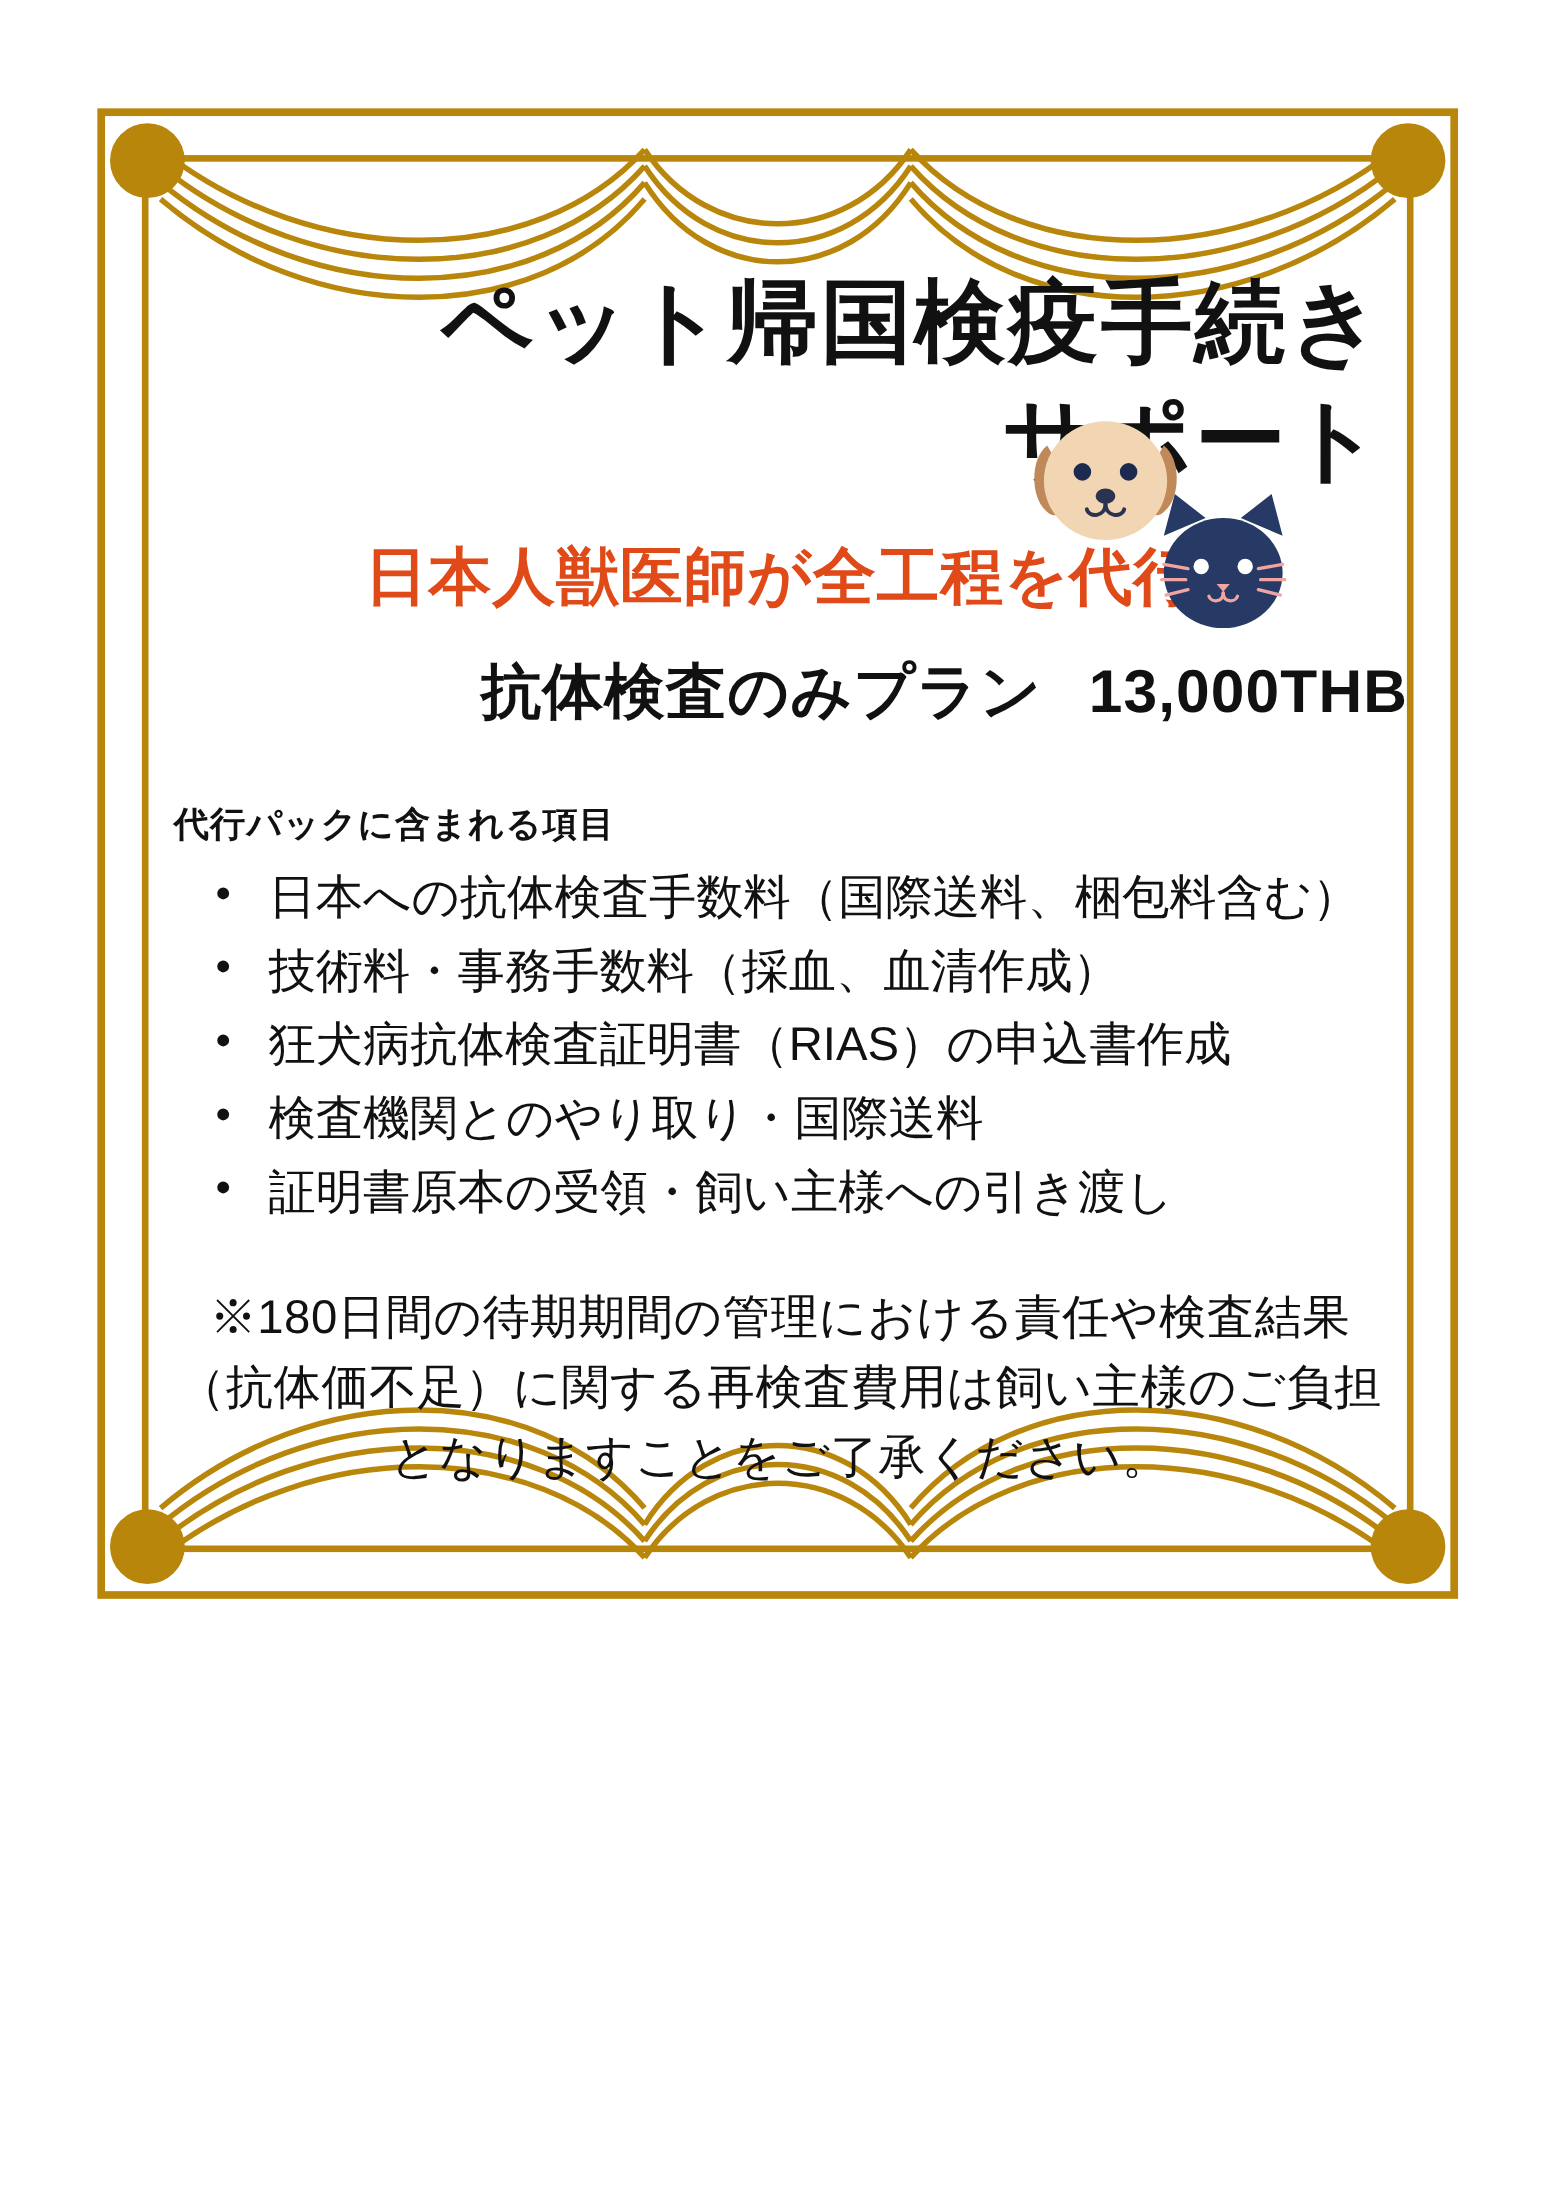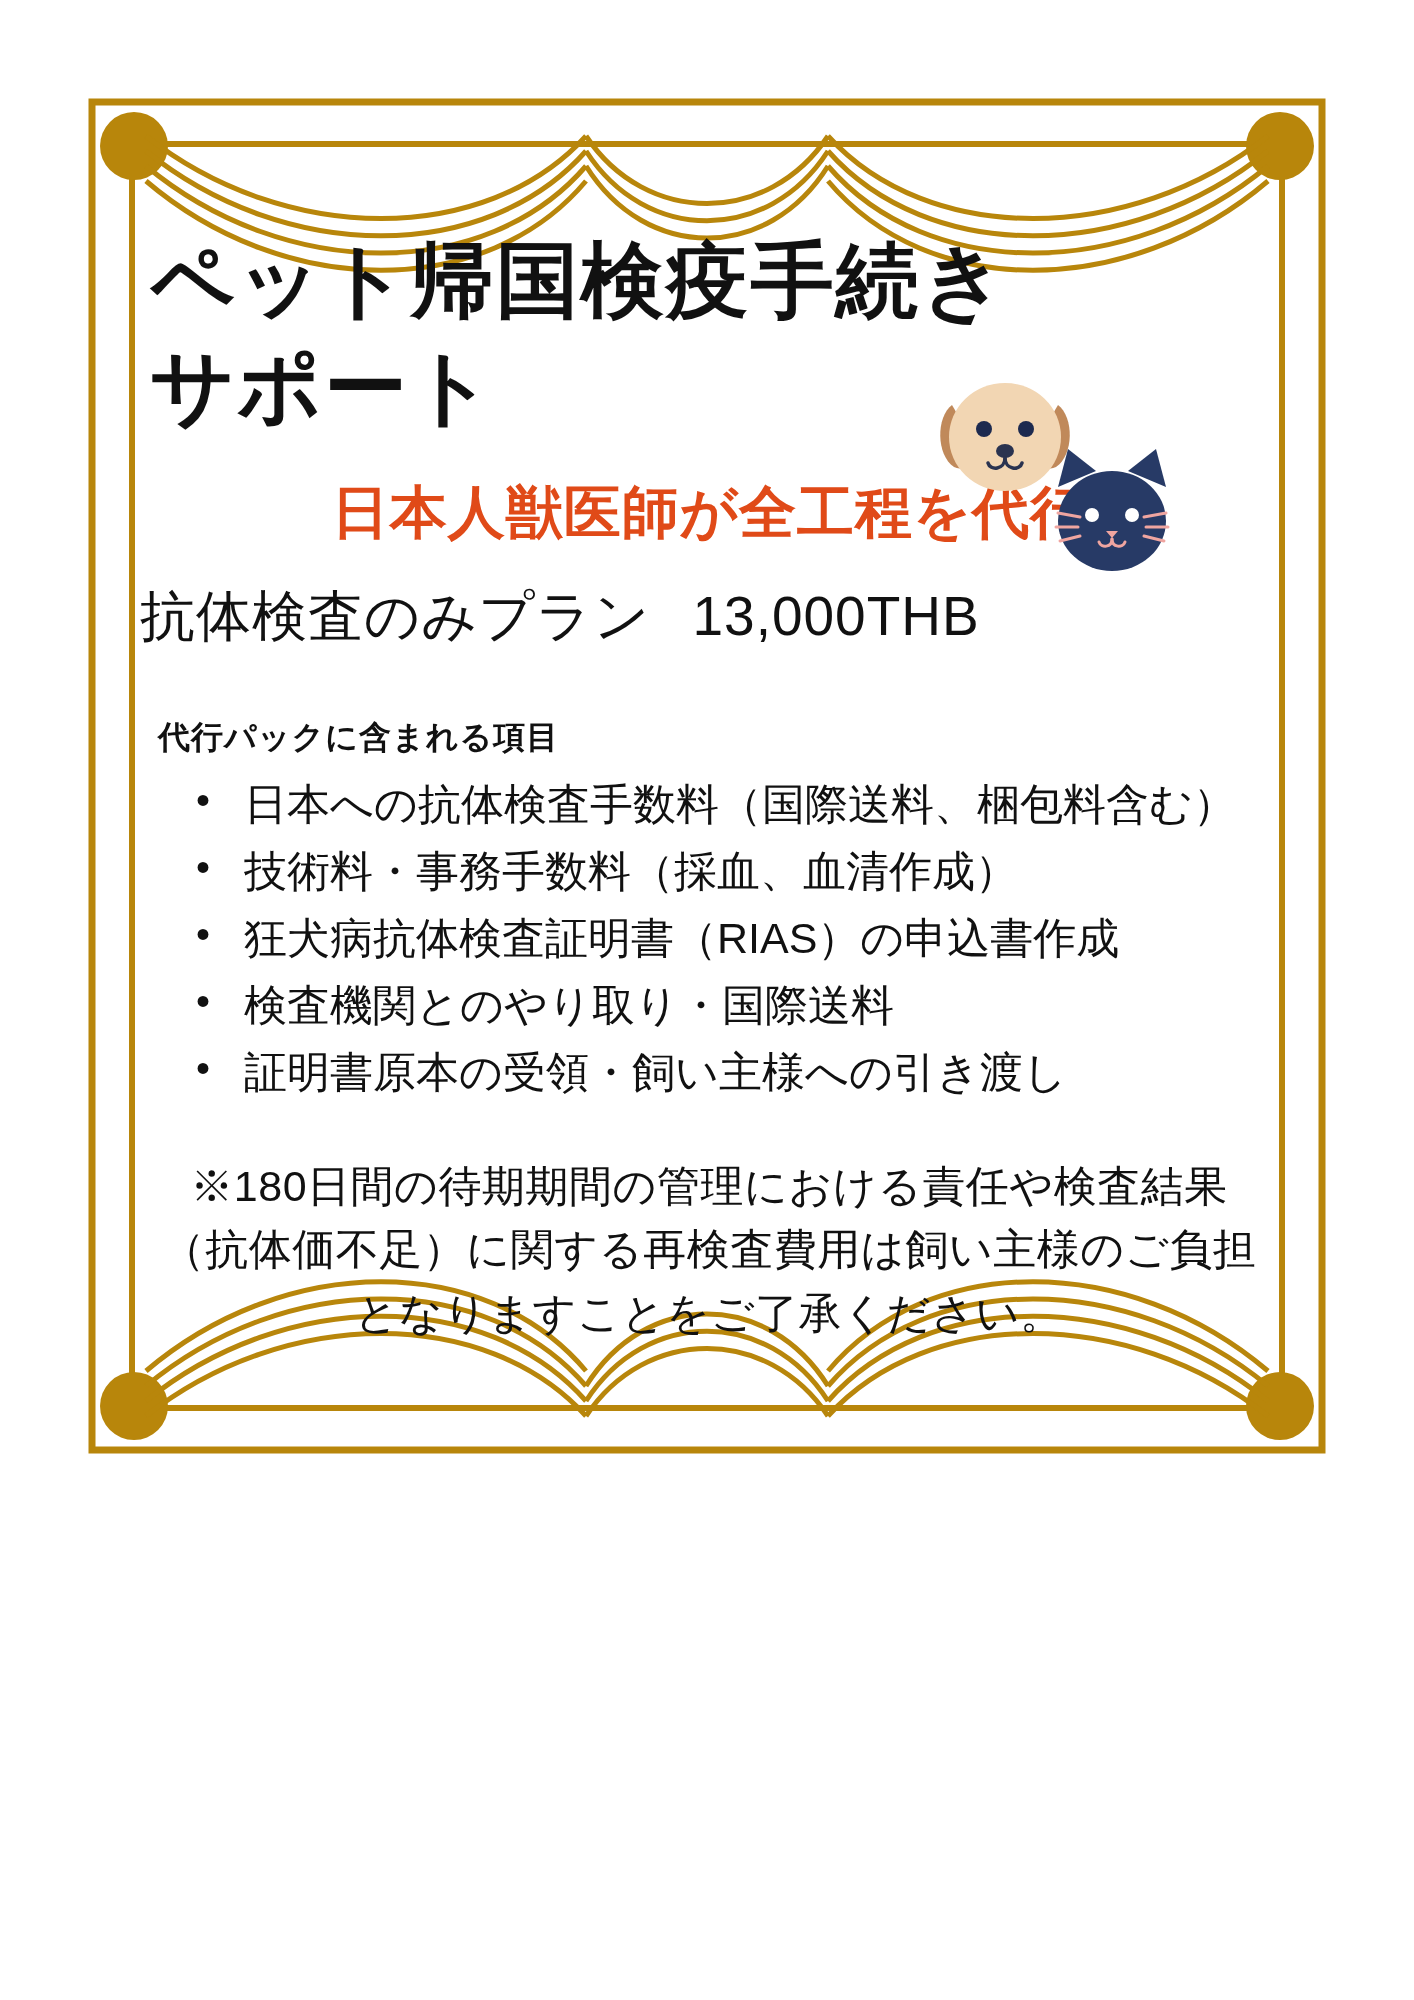--- a/index.html
+++ b/index.html
@@ -37,47 +37,47 @@
   }
 
   .content {
     position: absolute;
     left: 140px;
     top: 230px;
     width: 1140px;
   }
 
   .title {
-    text-align: left;
+    text-align: right;
     font-size: 83px;
     font-weight: 700;
     line-height: 1.22;
     letter-spacing: 2px;
     color: #111111;
-    margin: 0;
+    margin: 12px;
     padding: 0 10px;
   }
   .title .line2 {
     display: block;
     margin-top: 6px;
   }
 
   .subtitle {
     text-align: center;
     font-size: 57px;
     font-weight: 700;
     color: #e04a18;
     margin: 36px 0 0 0;
     letter-spacing: 1px;
   }
 
   .plan-row {
-    text-align: left;
+    text-align: right;
     font-size: 55px;
-    font-weight: 400;
+    font-weight: 700;
     color: #111111;
     margin: 28px 0 0 0;
     letter-spacing: 1px;
   }
   .plan-row .price {
     margin-left: 42px;
   }
 
   .section-heading {
     font-size: 32px;

